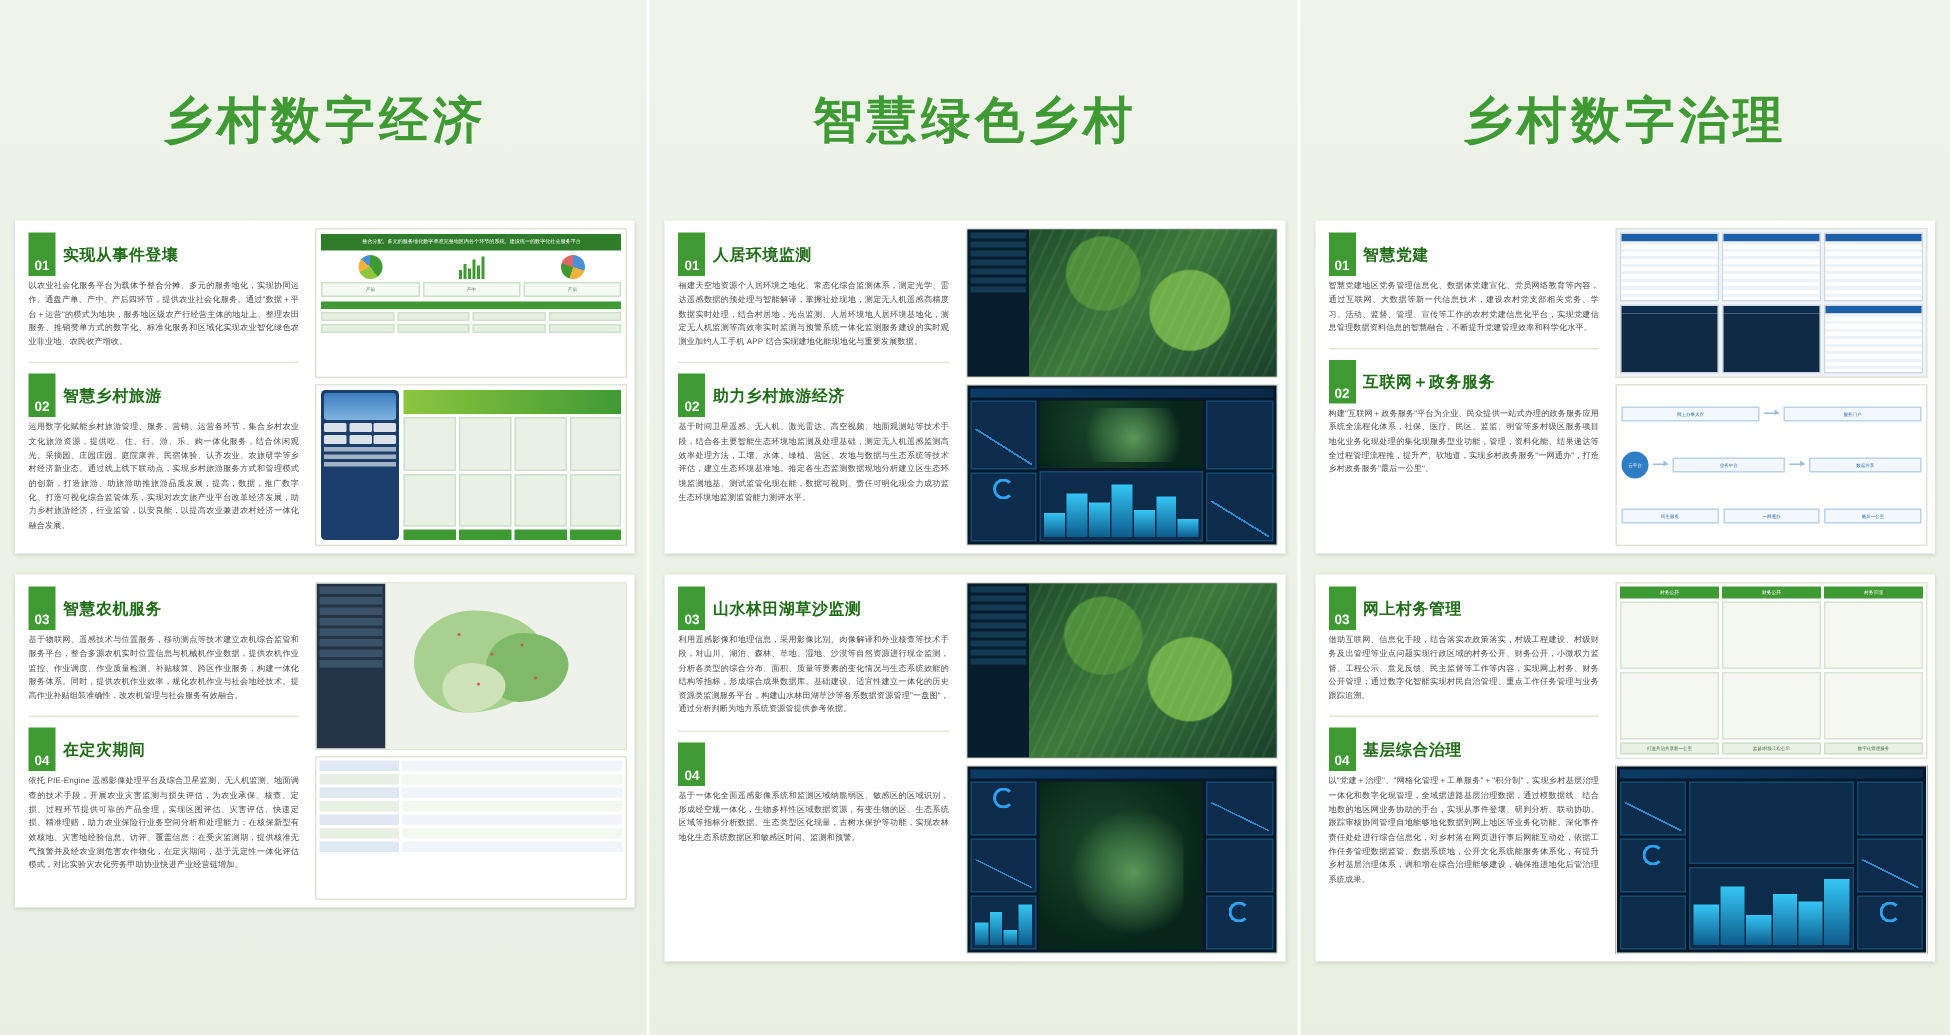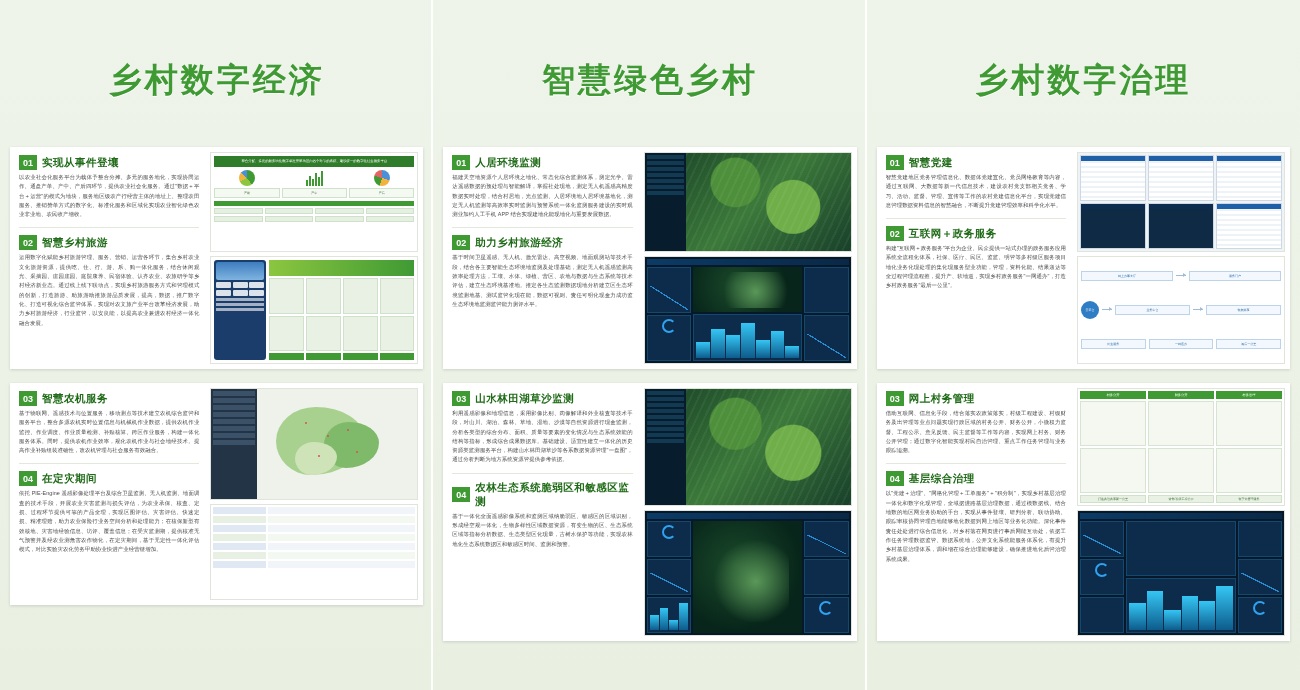--- a/index.html
+++ b/index.html
@@ -64,21 +64,21 @@
     flex-direction: column;
     gap: 4px;
   }
   .block { display: flex; flex-direction: column; gap: 3px; }
   .block-head { display: flex; align-items: center; gap: 5px; }
   .num {
     background: #3f9a34;
     color: #fff;
     font-size: 9px;
     font-weight: bold;
-    padding: 4px 4px 2px 4px;
+    padding: 18px 4px 2px 4px;
     line-height: 1;
     letter-spacing: 0;
   }
   .blk-title {
     font-size: 10.5px;
     font-weight: bold;
     color: #1f6b17;
     letter-spacing: .5px;
   }
   .blk-body {
@@ -486,21 +486,20 @@
             <div class="block-head">
               <span class="num">03</span>
               <span class="blk-title">山水林田湖草沙监测</span>
             </div>
             <div class="blk-body">利用遥感影像和地理信息，采用影像比别、肉像解译和外业核查等技术手段，对山川、湖泊、森林、草地、湿地、沙漠等自然资源进行现金监测，分析各类型的综合分布、面积、质量等要素的变化情况与生态系统效能的结构等指标，形成综合成果数据库。基础建设、适宜性建立一体化的历史资源类监测服务平台，构建山水林田湖草沙等各系数据资源管理"一盘图"，通过分析判断为地方系统资源管提供参考依据。</div>
           </div>
           <div class="divider-line"></div>
           <div class="block">
             <div class="block-head">
               <span class="num">04</span>
-              <span class="blk-title">农林生态系统脆弱区和敏感区监测</span>
             </div>
             <div class="blk-body">基于一体化全面遥感影像系统和监测区域纳脆弱区、敏感区的区域识别，形成经空规一体化，生物多样性区域数据资源，有变生物的区、生态系统区域等指标分析数据、生态类型区化现量，古树水保护等功能，实现农林地化生态系统数据区和敏感区时间、监测和预警。</div>
           </div>
         </div>
         <div class="card-right">
           <div class="shot shot-terrain h5">
             <div class="terr-side">
                 <i></i>
                 <i></i>
                 <i></i>

